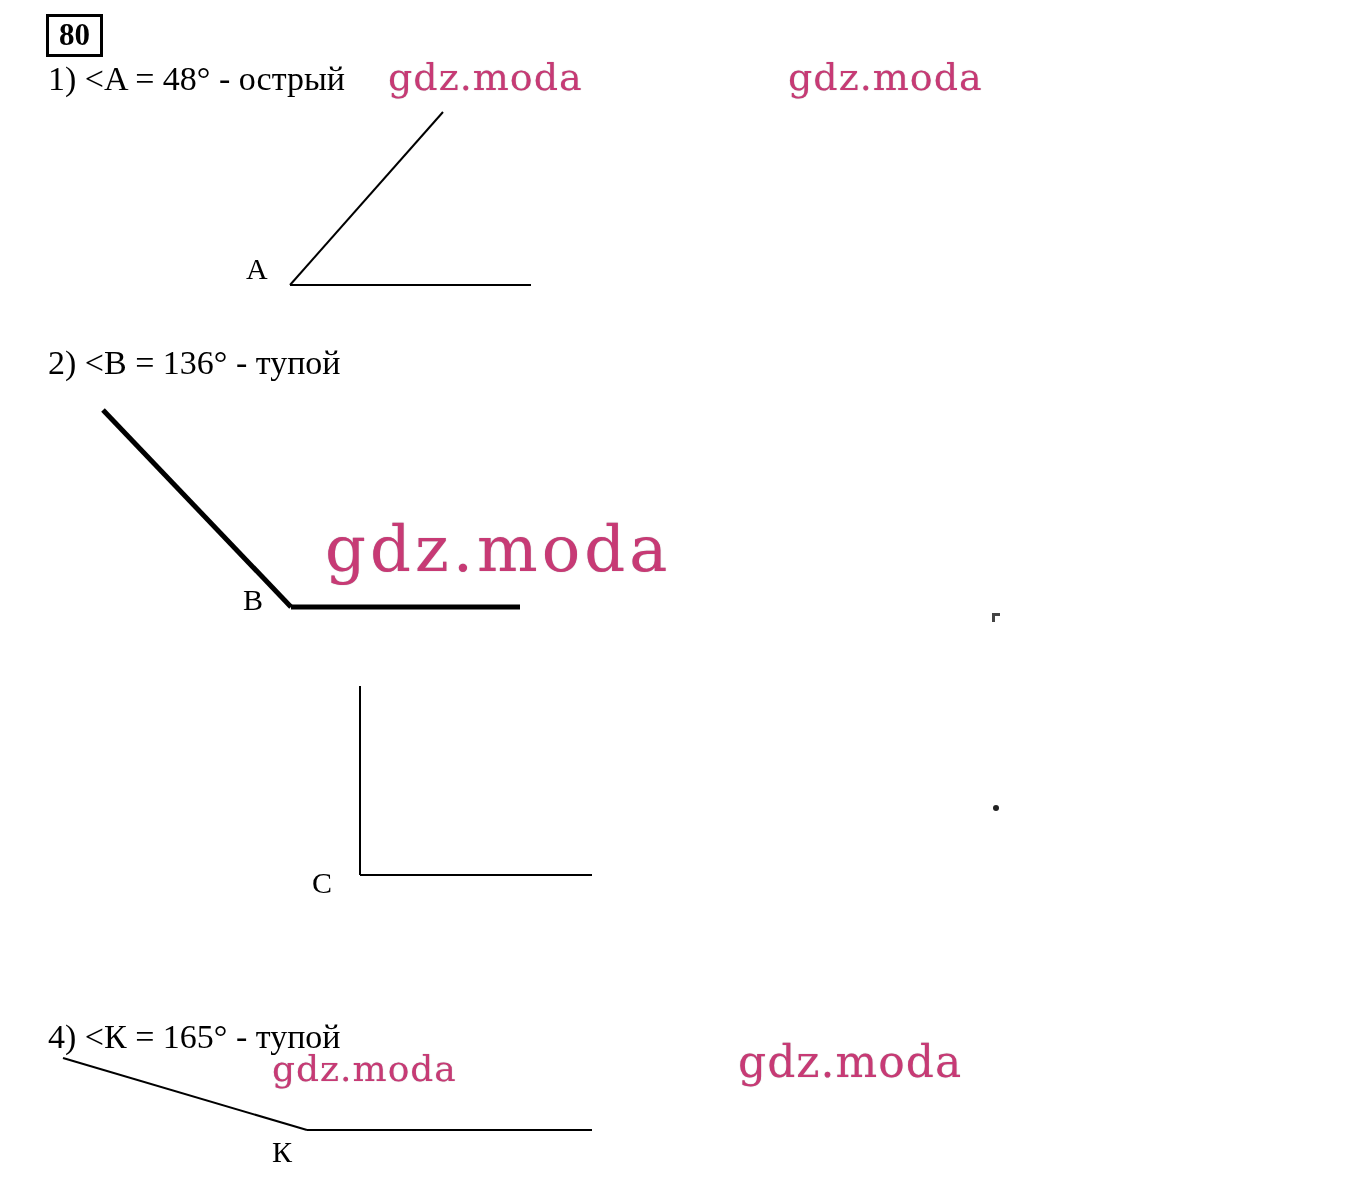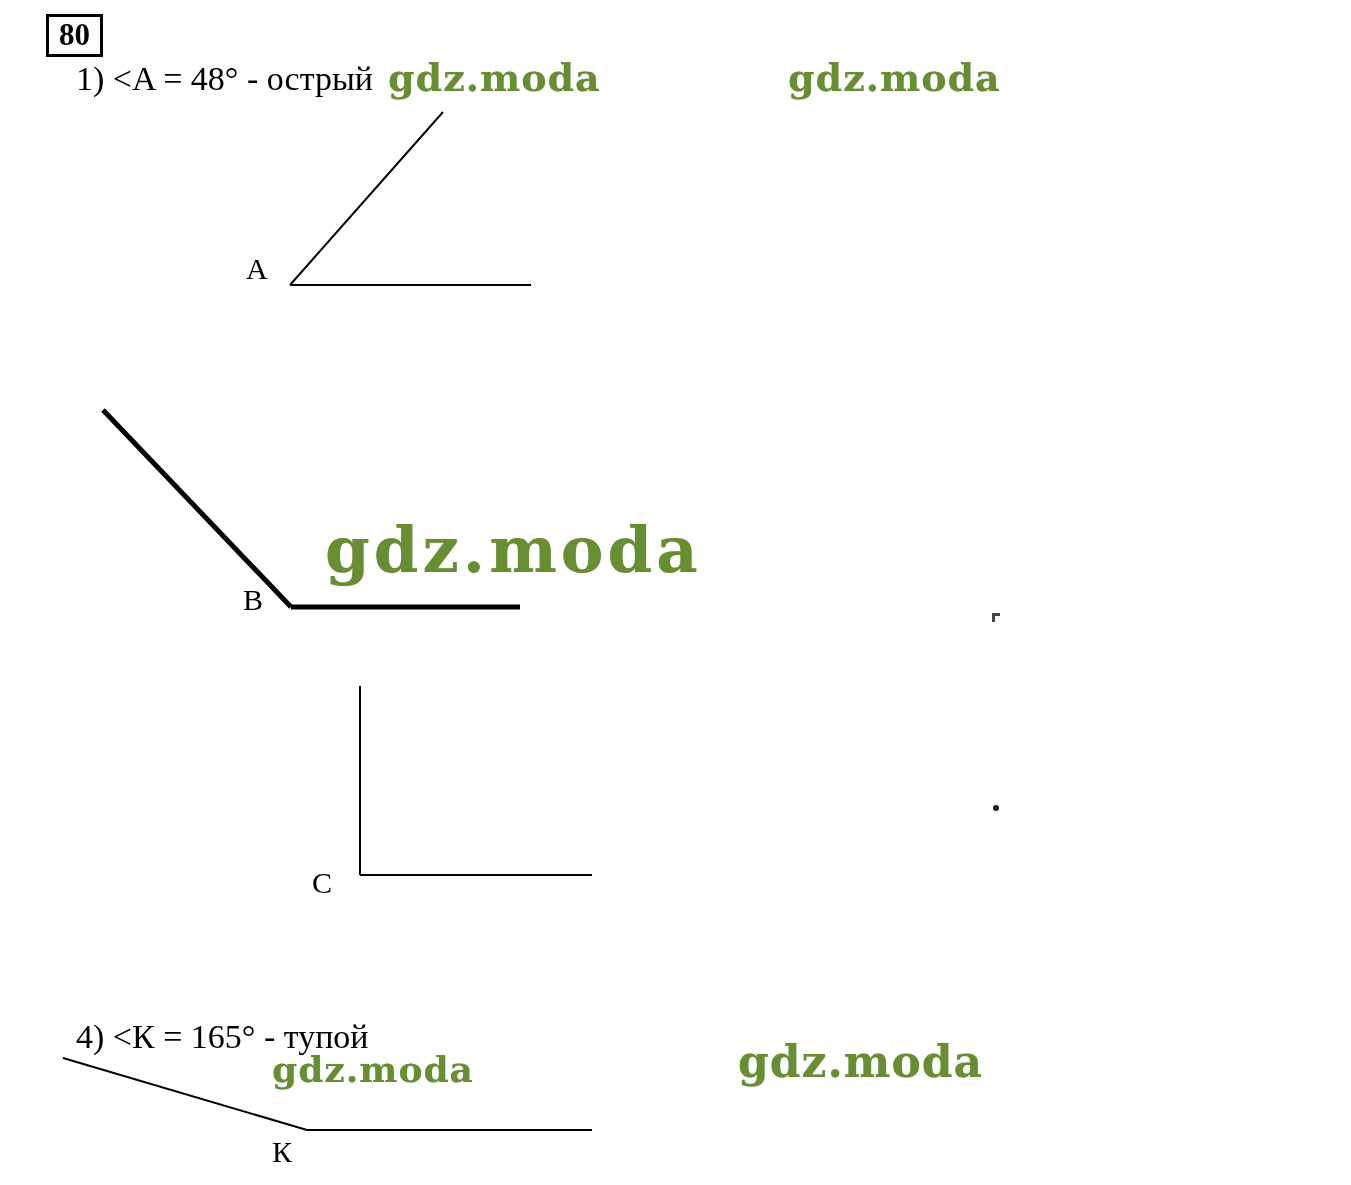--- a/index.html
+++ b/index.html
@@ -33,32 +33,31 @@
     font-weight: bold;
     font-family: "Liberation Serif", serif;
     line-height: 1.1;
   }
   .caption {
     position: absolute;
     left: 48px;
     font-size: 34px;
     font-family: "Liberation Serif", serif;
     white-space: nowrap;
-    margin-left: 28px;
   }
   .vertex-label {
     position: absolute;
     font-size: 30px;
     font-family: "Liberation Serif", serif;
   }
   .watermark {
     position: absolute;
     font-family: "DejaVu Serif", serif;
-    font-weight: bold;
-    color: #4d7c0f;
+    font-weight: normal;
+    color: #be185d;
     opacity: 0.85;
     letter-spacing: 1px;
     white-space: nowrap;
     text-shadow: 0 0 1px #9a9a9a;
   }
   .wm-top-1    { left: 388px; top: 55px;  font-size: 38px; }
   .wm-top-2    { left: 788px; top: 55px;  font-size: 38px; }
   .wm-middle   { left: 325px; top: 512px; font-size: 64px; letter-spacing: 4px; }
   .wm-bottom-1 { left: 272px; top: 1048px; font-size: 36px; }
   .wm-bottom-2 { left: 738px; top: 1036px; font-size: 44px; }
@@ -94,20 +93,21 @@
       <path d="M 992 613 h 8 v 3 h -5 v 6 h -3 z" fill="#444"></path>
       <circle cx="996" cy="808" r="3" fill="#222"></circle>
     </g>
   </svg>
 
   <div class="problem-number">80</div>
 
   <div class="caption" style="top:60px">1) &lt;A = 48° - острый</div>
   <div class="vertex-label" style="left:246px; top:252px">A</div>
 
+  <div class="caption" style="top:344px">2) &lt;B = 136° - тупой</div>
   <div class="vertex-label" style="left:243px; top:583px">B</div>
 
   <div class="vertex-label" style="left:312px; top:866px">C</div>
 
   <div class="caption" style="top:1018px">4) &lt;К = 165° - тупой</div>
   <div class="vertex-label" style="left:272px; top:1135px">К</div>
 
   <div class="watermark wm-top-1">gdz.moda</div>
   <div class="watermark wm-top-2">gdz.moda</div>
   <div class="watermark wm-middle">gdz.moda</div>

